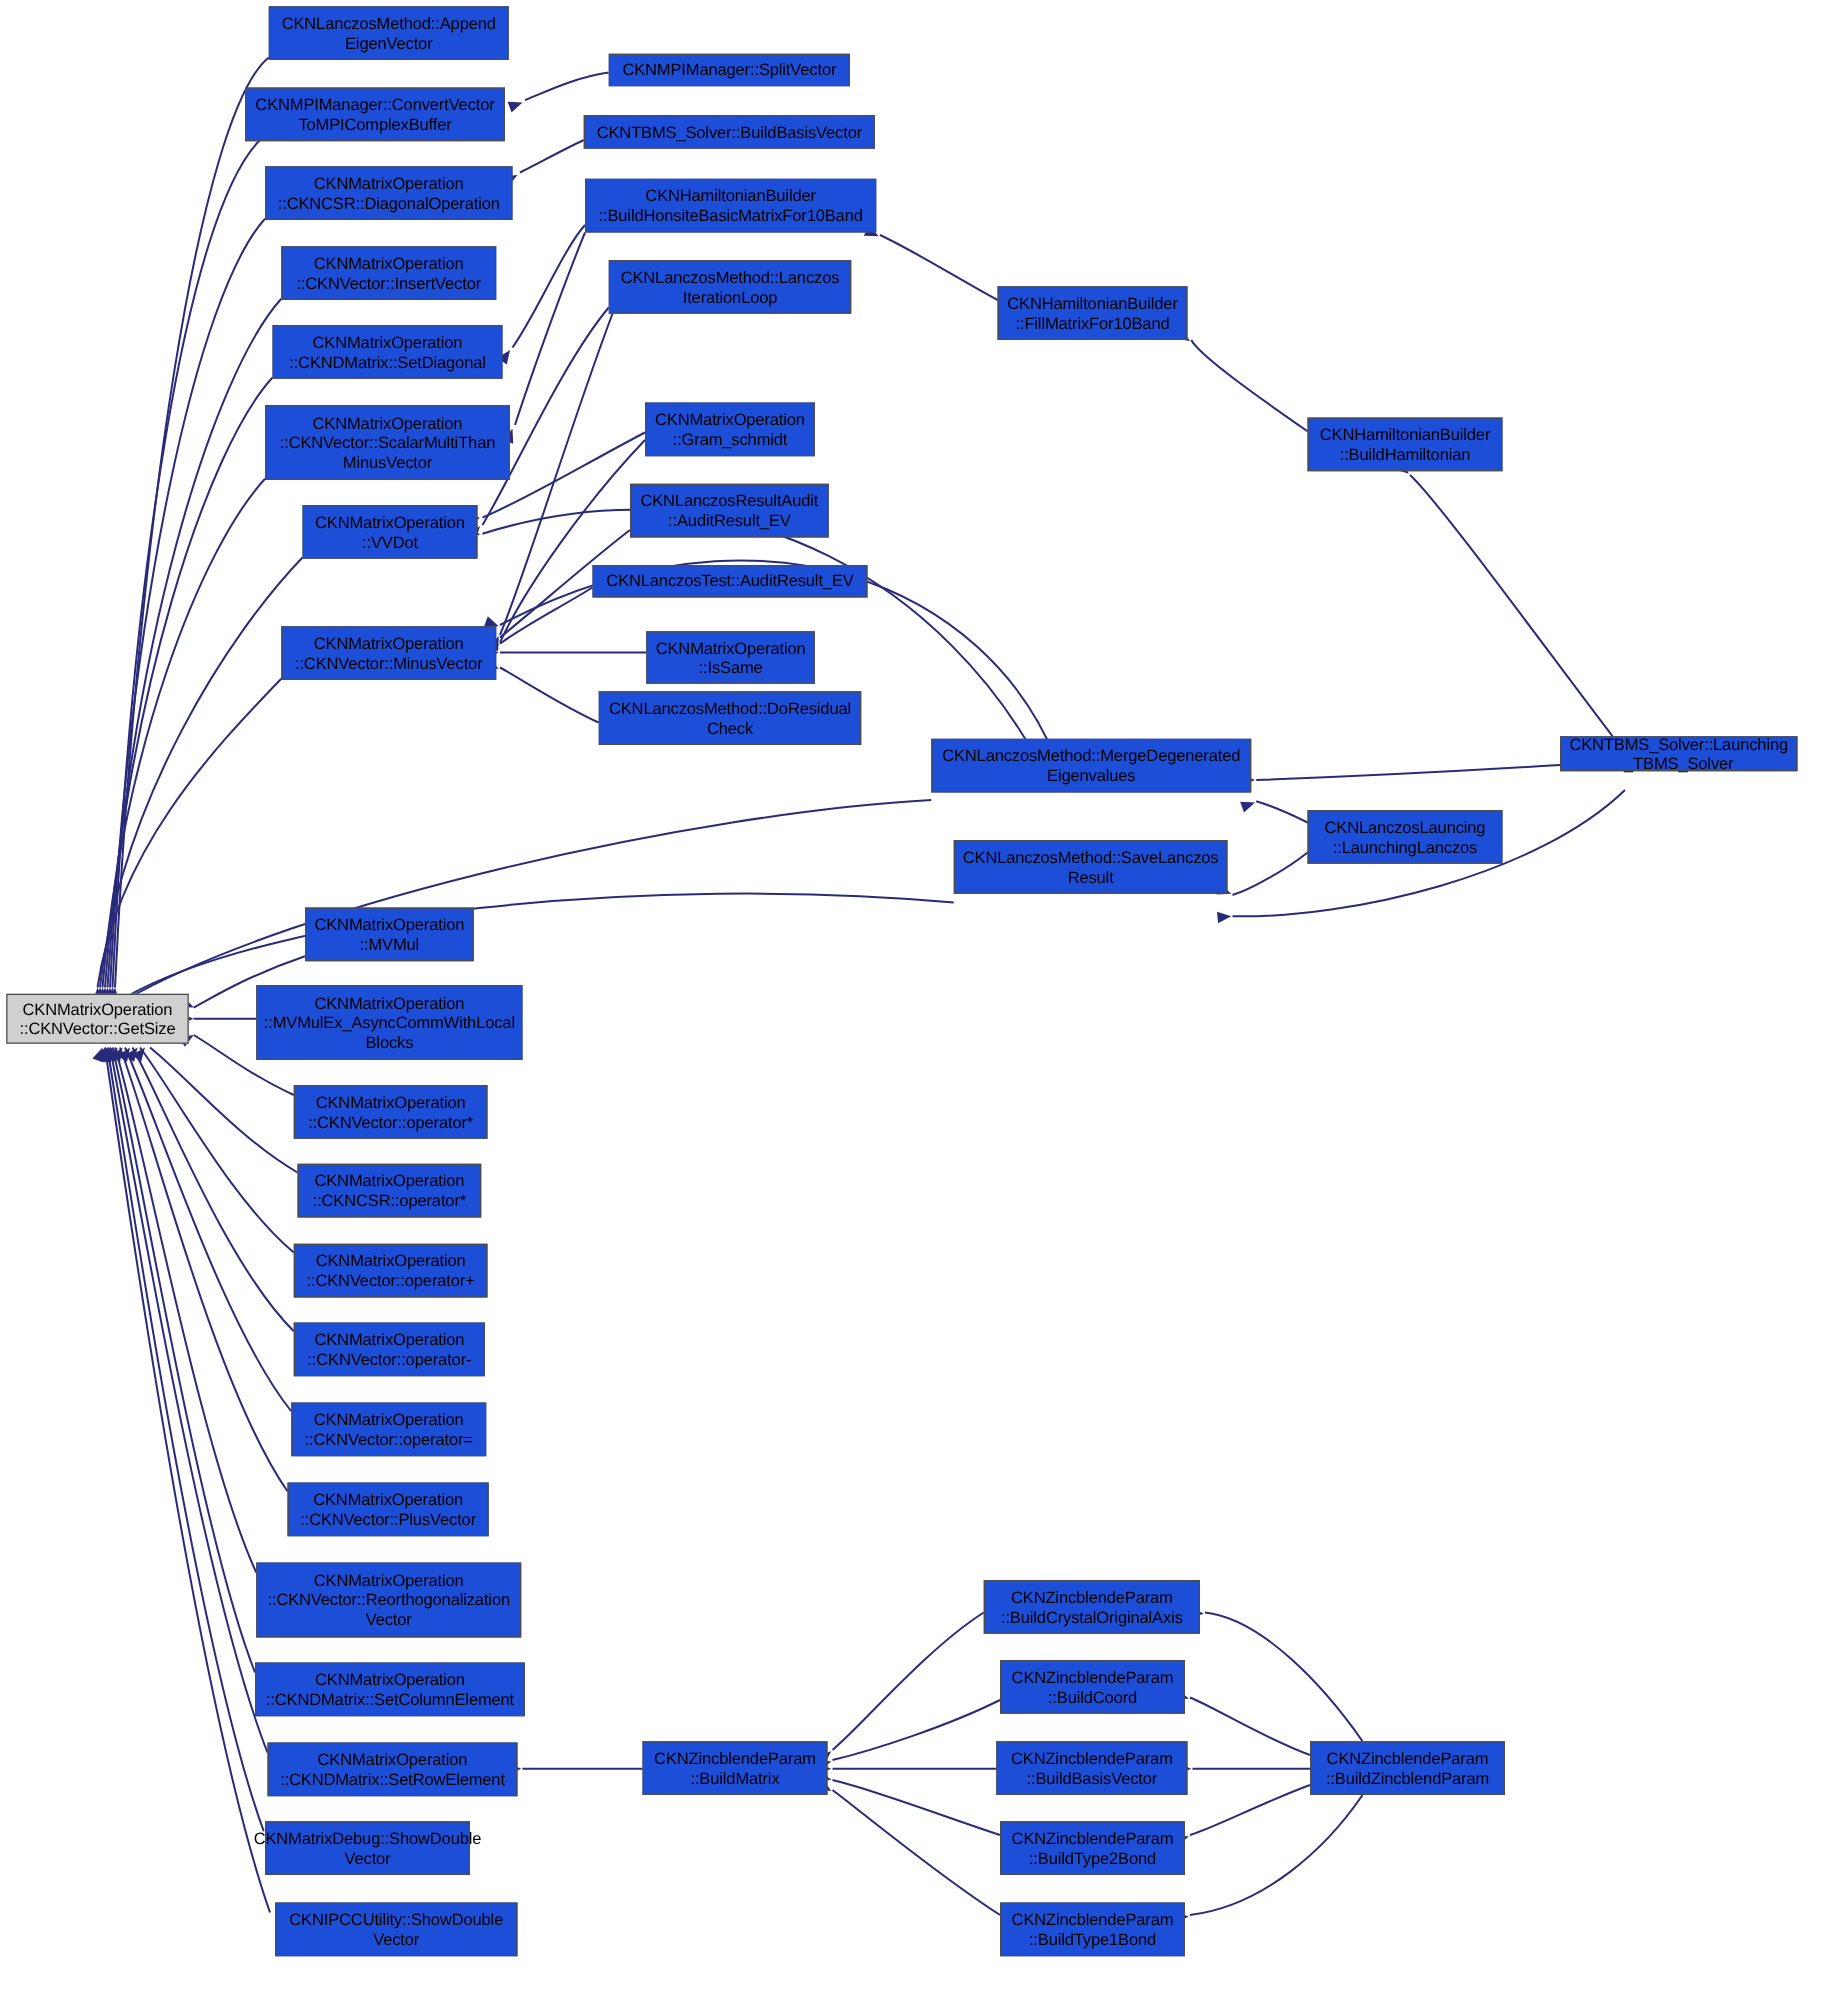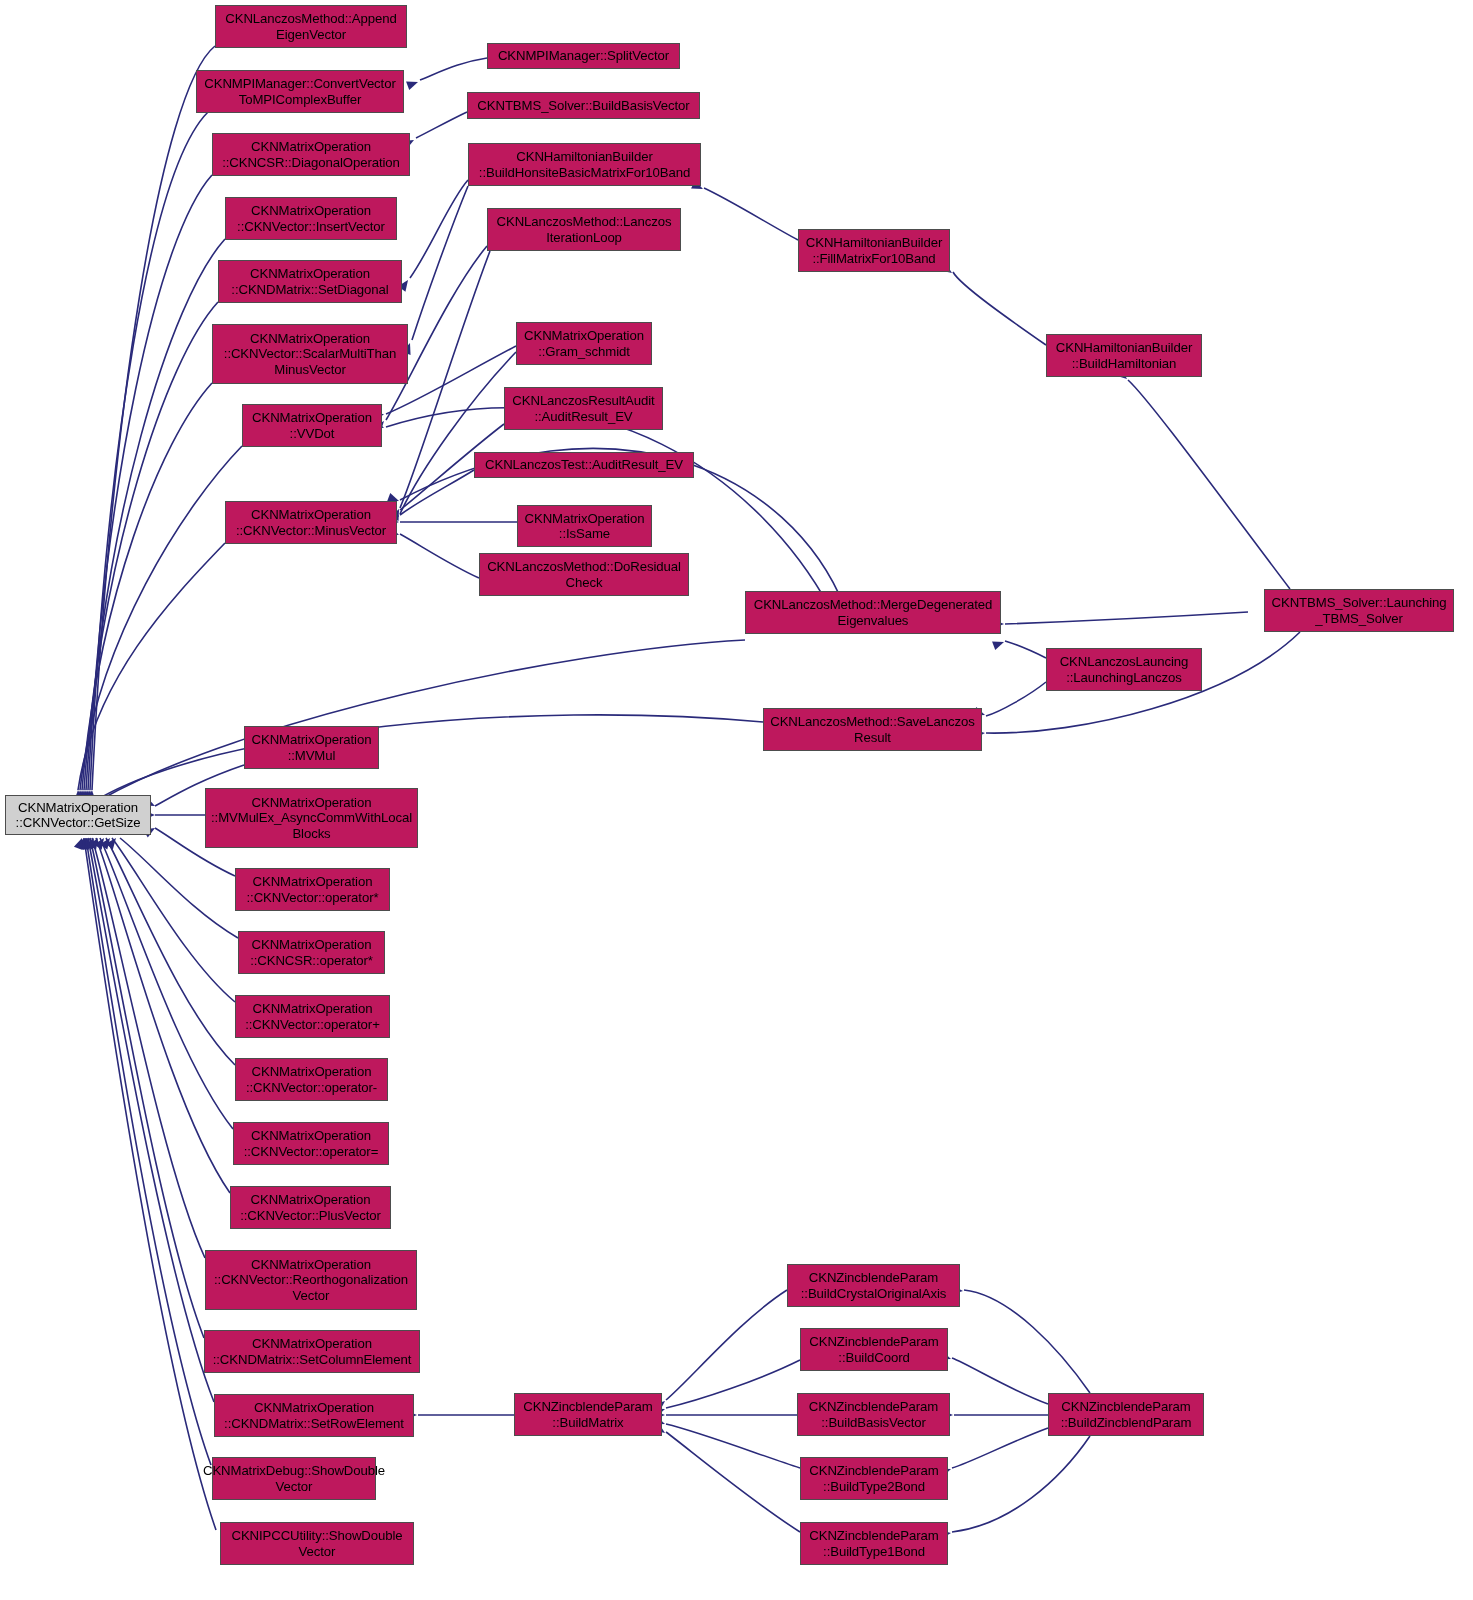--- a/index.html
+++ b/index.html
@@ -36,21 +36,21 @@
     position: absolute;
     left: 0;
     top: 0;
     width: 1473px;
     height: 1600px;
   }
   .node-box {
     position: absolute;
     box-sizing: border-box;
     border: 1.5px solid #4d4d4d;
-    background: #be185d;
+    background: #1d4ed8;
     display: flex;
     align-items: center;
     justify-content: center;
     text-align: center;
     font-size: 13.2px;
     line-height: 15.5px;
     color: #000000;
     letter-spacing: -0.1px;
     white-space: pre-line;
     padding: 1px 3px;
@@ -240,23 +240,23 @@
       <div class="node-box" style="left: 479px; top: 553px; width: 210px; height: 43px;">CKNLanczosMethod::DoResidual
 Check</div>
       <div class="node-box" style="left: 798px; top: 229px; width: 152px; height: 43px;">CKNHamiltonianBuilder
 ::FillMatrixFor10Band</div>
       <div class="node-box" style="left: 1046px; top: 334px; width: 156px; height: 43px;">CKNHamiltonianBuilder
 ::BuildHamiltonian</div>
       <div class="node-box" style="left: 745px; top: 591px; width: 256px; height: 43px;">CKNLanczosMethod::MergeDegenerated
 Eigenvalues</div>
       <div class="node-box" style="left: 1046px; top: 648px; width: 156px; height: 43px;">CKNLanczosLauncing
 ::LaunchingLanczos</div>
-      <div class="node-box" style="left: 763px; top: 708px; width: 219px; height: 43px;">CKNLanczosMethod::SaveLanczos
+      <div class="node-box" style="left: 763px; top: 672px; width: 219px; height: 43px;">CKNLanczosMethod::SaveLanczos
 Result</div>
-      <div class="node-box" style="left: 1248px; top: 589px; width: 190px; height: 43px; margin-left: 16px;">CKNTBMS_Solver::Launching
+      <div class="node-box" style="left: 1248px; top: 589px; width: 190px; height: 28px;">CKNTBMS_Solver::Launching
 _TBMS_Solver</div>
       <div class="node-box" style="left: 787px; top: 1264px; width: 173px; height: 43px;">CKNZincblendeParam
 ::BuildCrystalOriginalAxis</div>
       <div class="node-box" style="left: 800px; top: 1328px; width: 148px; height: 43px;">CKNZincblendeParam
 ::BuildCoord</div>
       <div class="node-box" style="left: 797px; top: 1393px; width: 153px; height: 43px;">CKNZincblendeParam
 ::BuildBasisVector</div>
       <div class="node-box" style="left: 800px; top: 1457px; width: 148px; height: 43px;">CKNZincblendeParam
 ::BuildType2Bond</div>
       <div class="node-box" style="left: 800px; top: 1522px; width: 148px; height: 43px;">CKNZincblendeParam

